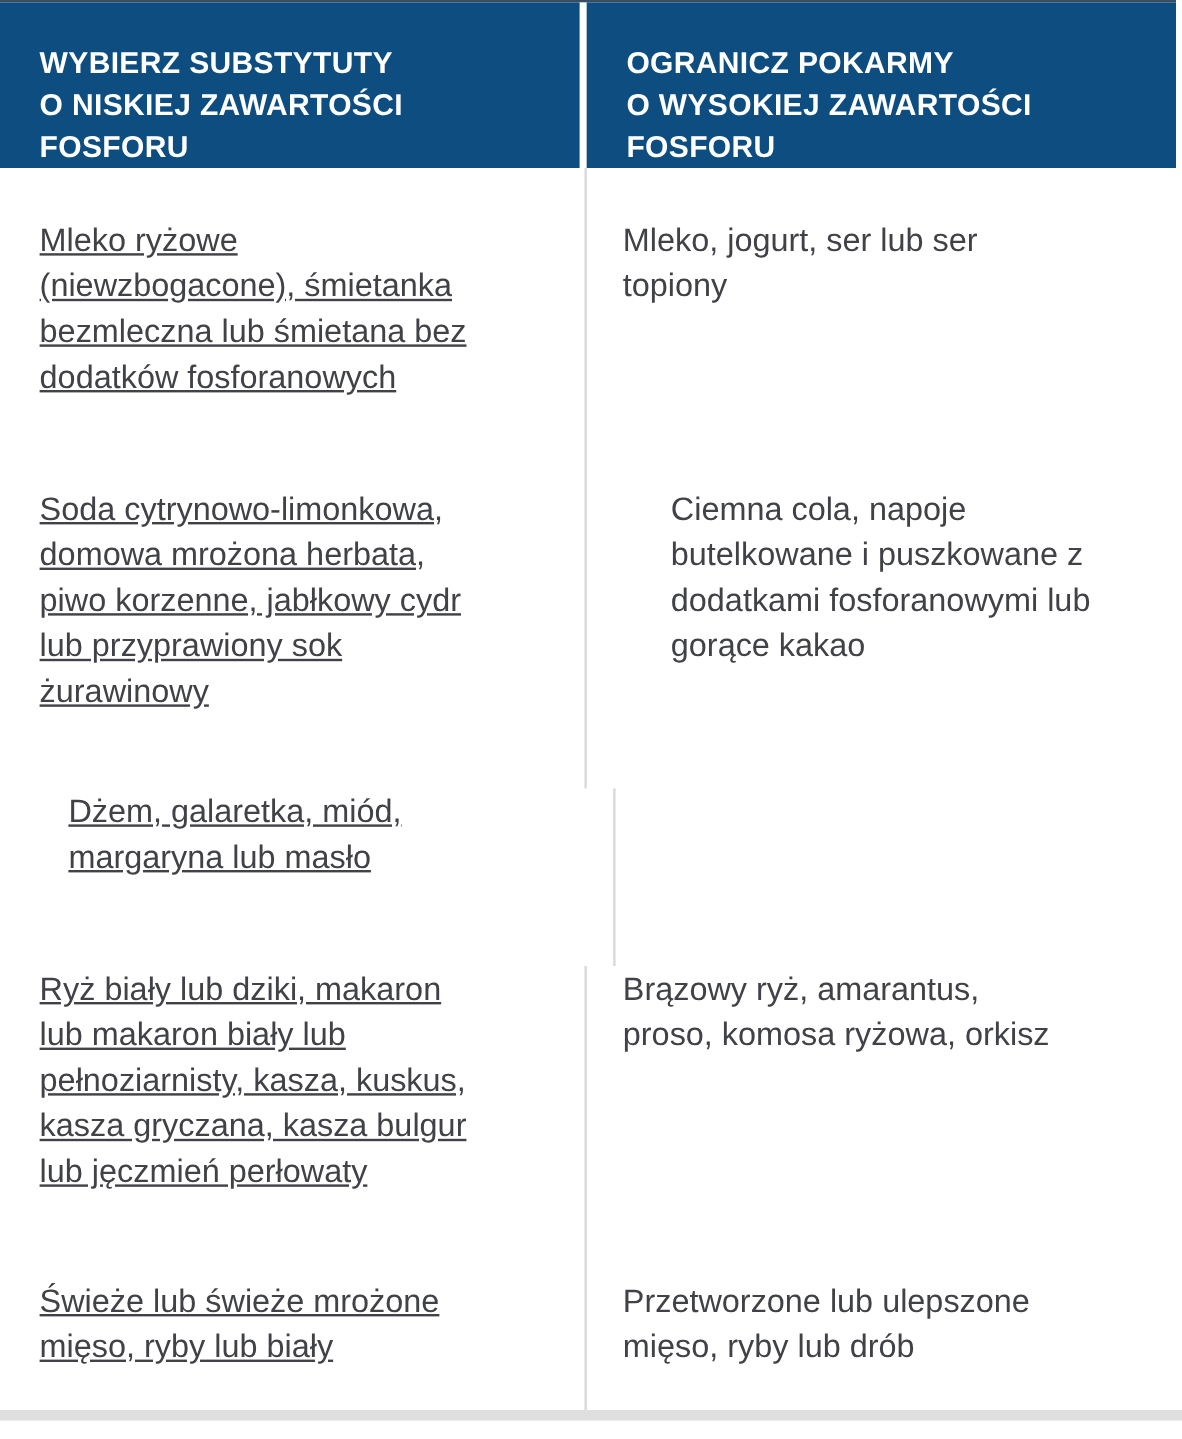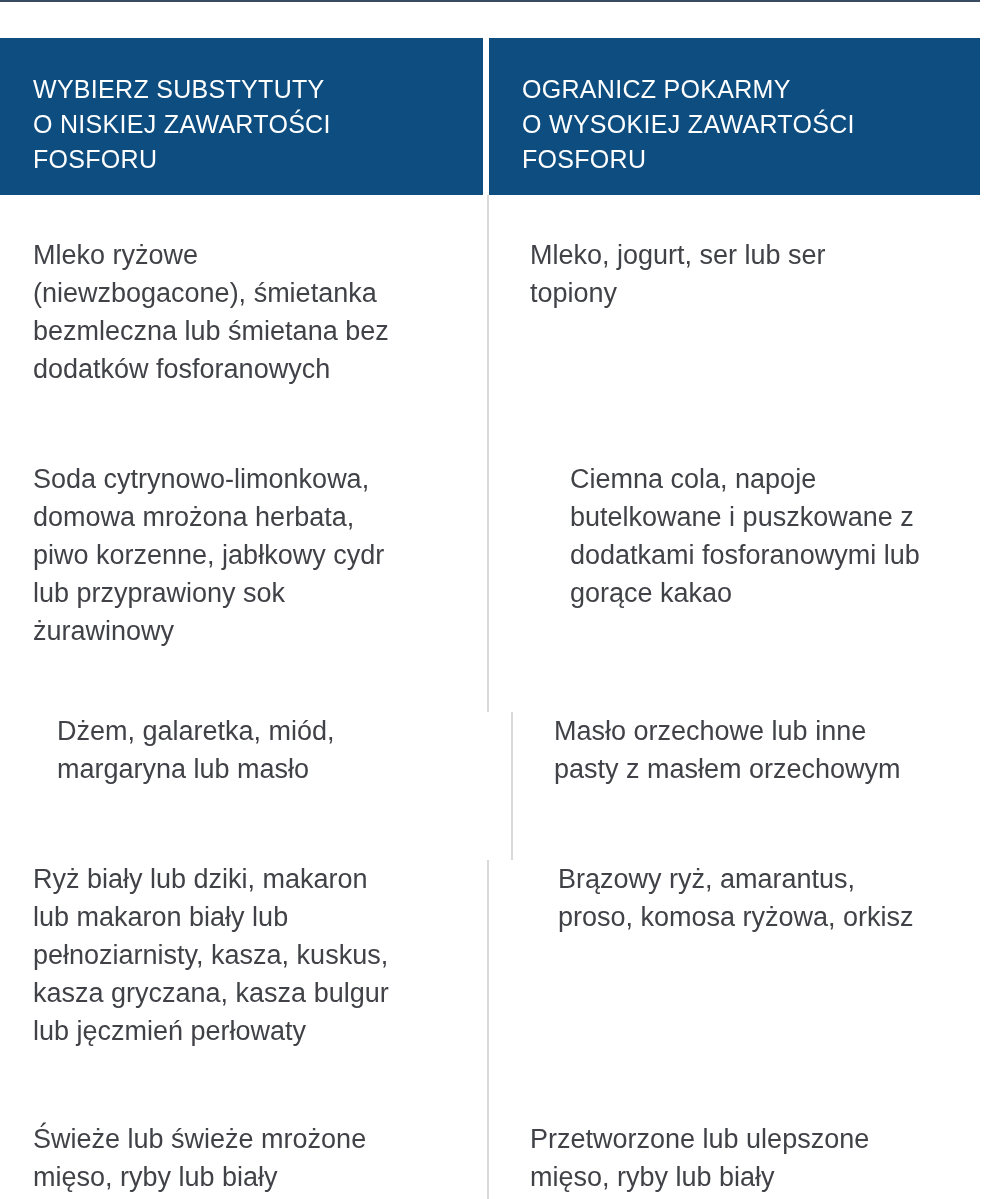--- a/index.html
+++ b/index.html
@@ -21,42 +21,41 @@
     border-top: 2px solid var(--top-edge);
   }
   .row {
     display: grid;
     grid-template-columns: 489px 1fr;
   }
   .cell { white-space: pre-line; }
   .header-row .cell {
     background: var(--header-bg);
     color: var(--header-text);
-    font-weight: normal;
+    font-weight: bold;
     font-size: 25px;
     line-height: 35px;
     letter-spacing: 0.3px;
-    height: 157px;
+    height: 138px;
     padding: 34px 18px 0 33px;
-    margin-top: 36px;
   }
   .header-row .cell.left { border-right: 6px solid #ffffff; }
   .body-row .cell {
     font-size: 27px;
     line-height: 38px;
     color: var(--body-text);
     padding: 0 18px 0 33px;
   }
-  .body-row .cell.right { padding-left: 41px; }
-  .body-row .cell.left { border-right: 2px solid var(--divider); }
+  .body-row .cell.right { padding-left: 30px; }
+  .body-row .cell.left { border-right: 2px solid var(--divider); text-decoration: underline; }
   .row-1 { height: 265px; }
   .row-1 .cell { padding-top: 41px; }
   .row-2 { height: 252px; gap: 40px; }
   .row-3 { height: 148px; margin-left: 24px; }
-  .row-4 { height: 260px; gap: 28px; }
+  .row-4 { height: 260px; }
   .row-5 { height: 110px; }
   .bottom-bar {
     width: 985px;
     height: 9px;
     background: var(--bottom-bar);
   }
 </style>
 </head>
 <body>
 
@@ -88,36 +87,34 @@
 żurawinowy</div>
     <div class="cell right">Ciemna cola, napoje
 butelkowane i puszkowane z
 dodatkami fosforanowymi lub
 gorące kakao</div>
   </div>
 
   <div class="row body-row row-3">
     <div class="cell left">Dżem, galaretka, miód,
 margaryna lub masło</div>
-    <div class="cell right">Masło orzechowe lub inne
-pasty z masłem orzechowym</div>
   </div>
 
   <div class="row body-row row-4">
     <div class="cell left">Ryż biały lub dziki, makaron
 lub makaron biały lub
 pełnoziarnisty, kasza, kuskus,
 kasza gryczana, kasza bulgur
 lub jęczmień perłowaty</div>
     <div class="cell right">Brązowy ryż, amarantus,
 proso, komosa ryżowa, orkisz</div>
   </div>
 
   <div class="row body-row row-5">
     <div class="cell left">Świeże lub świeże mrożone
 mięso, ryby lub biały</div>
     <div class="cell right">Przetworzone lub ulepszone
-mięso, ryby lub biały</div>
+mięso, ryby lub drób</div>
   </div>
 
 </div>
 
 <div class="bottom-bar"></div>
 
 </body></html>

